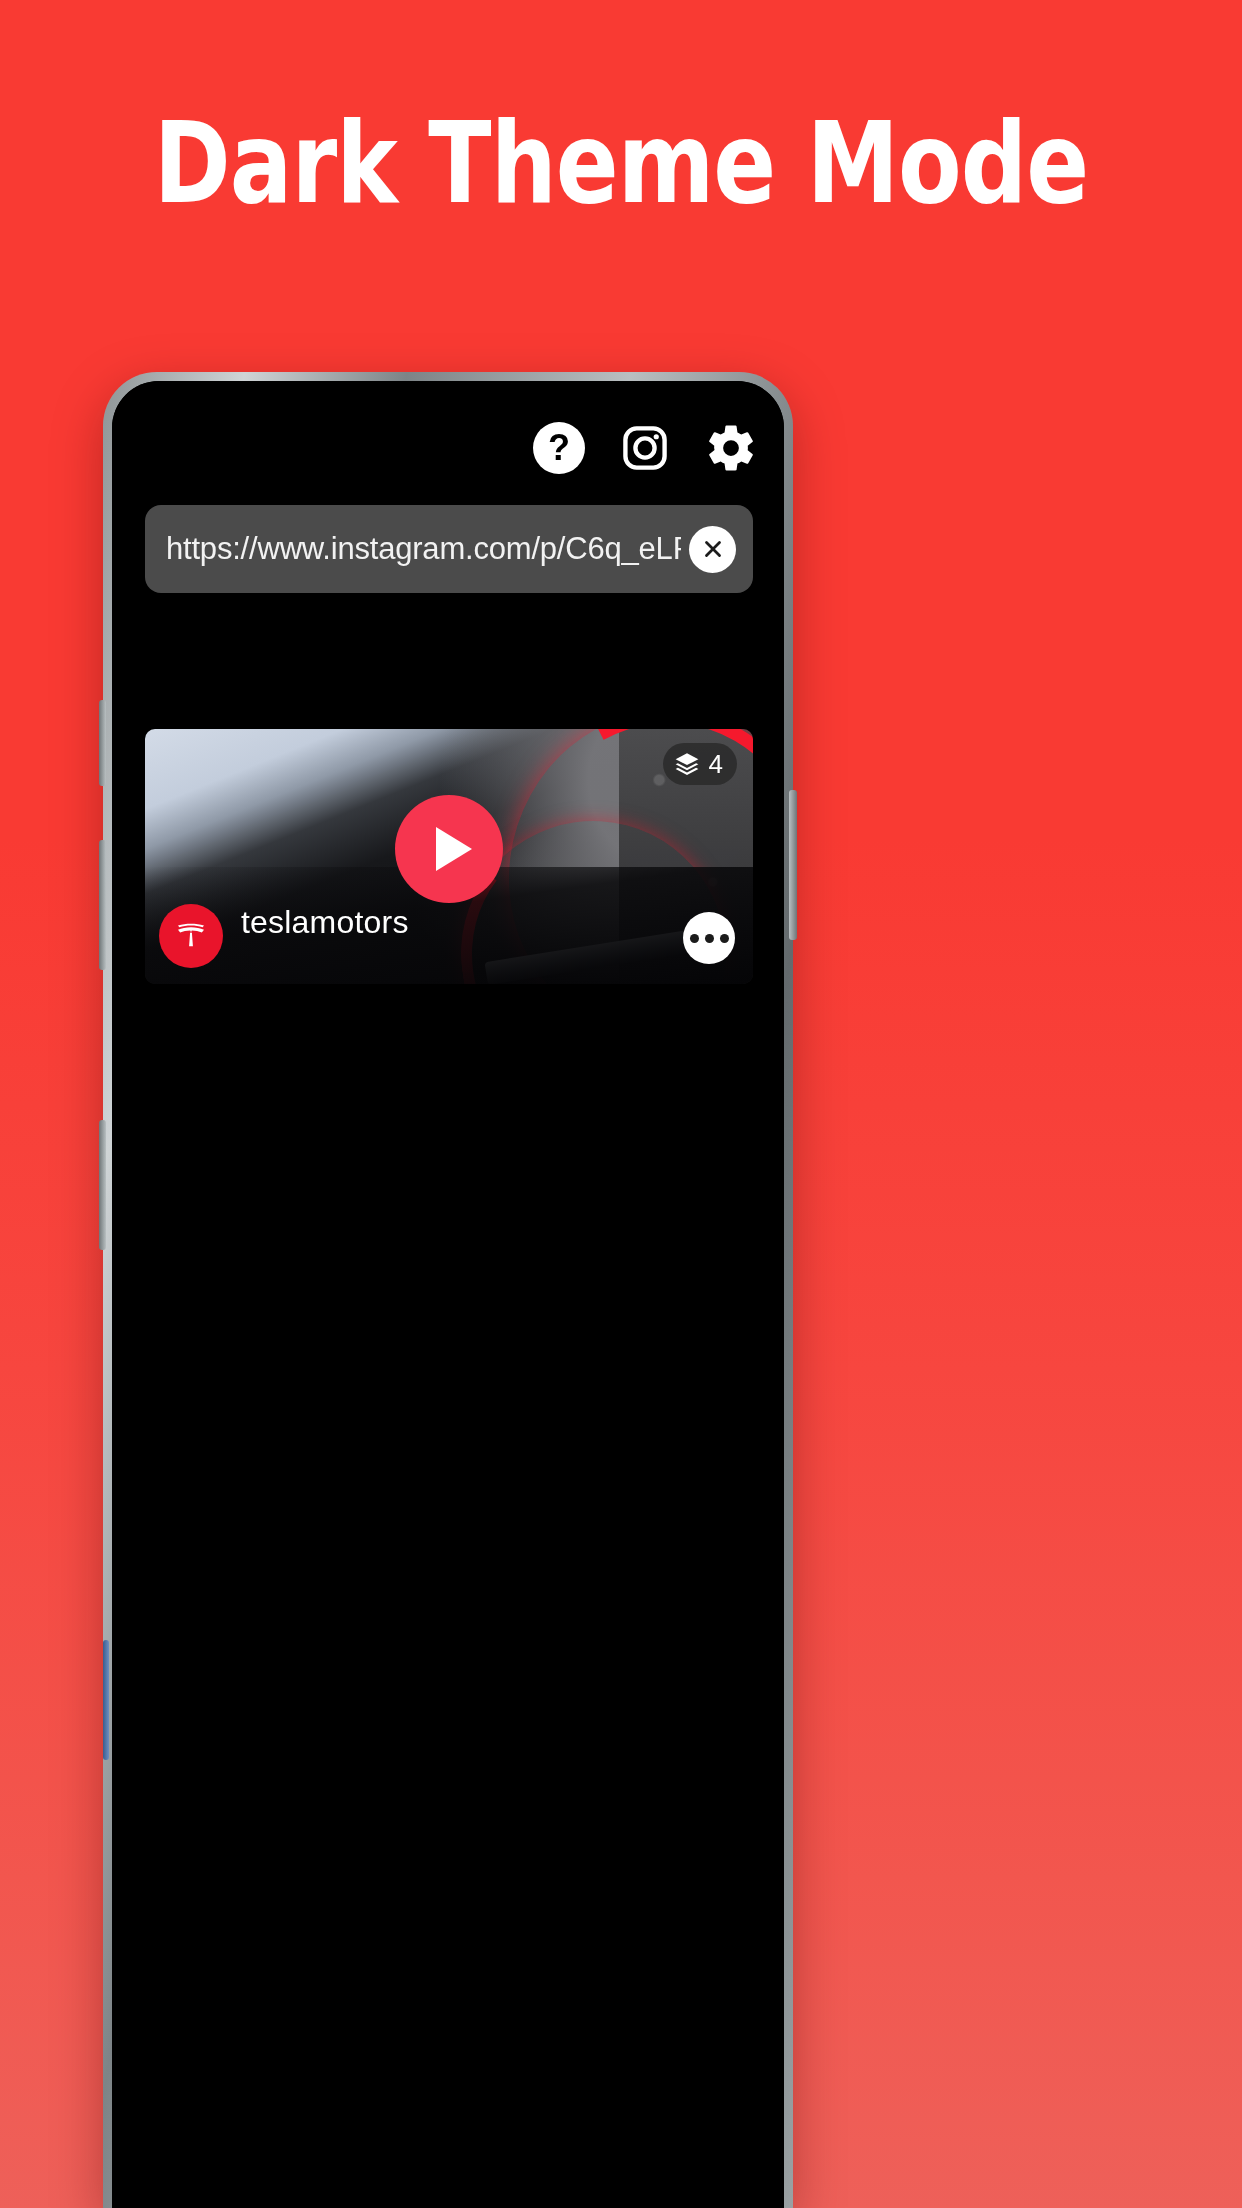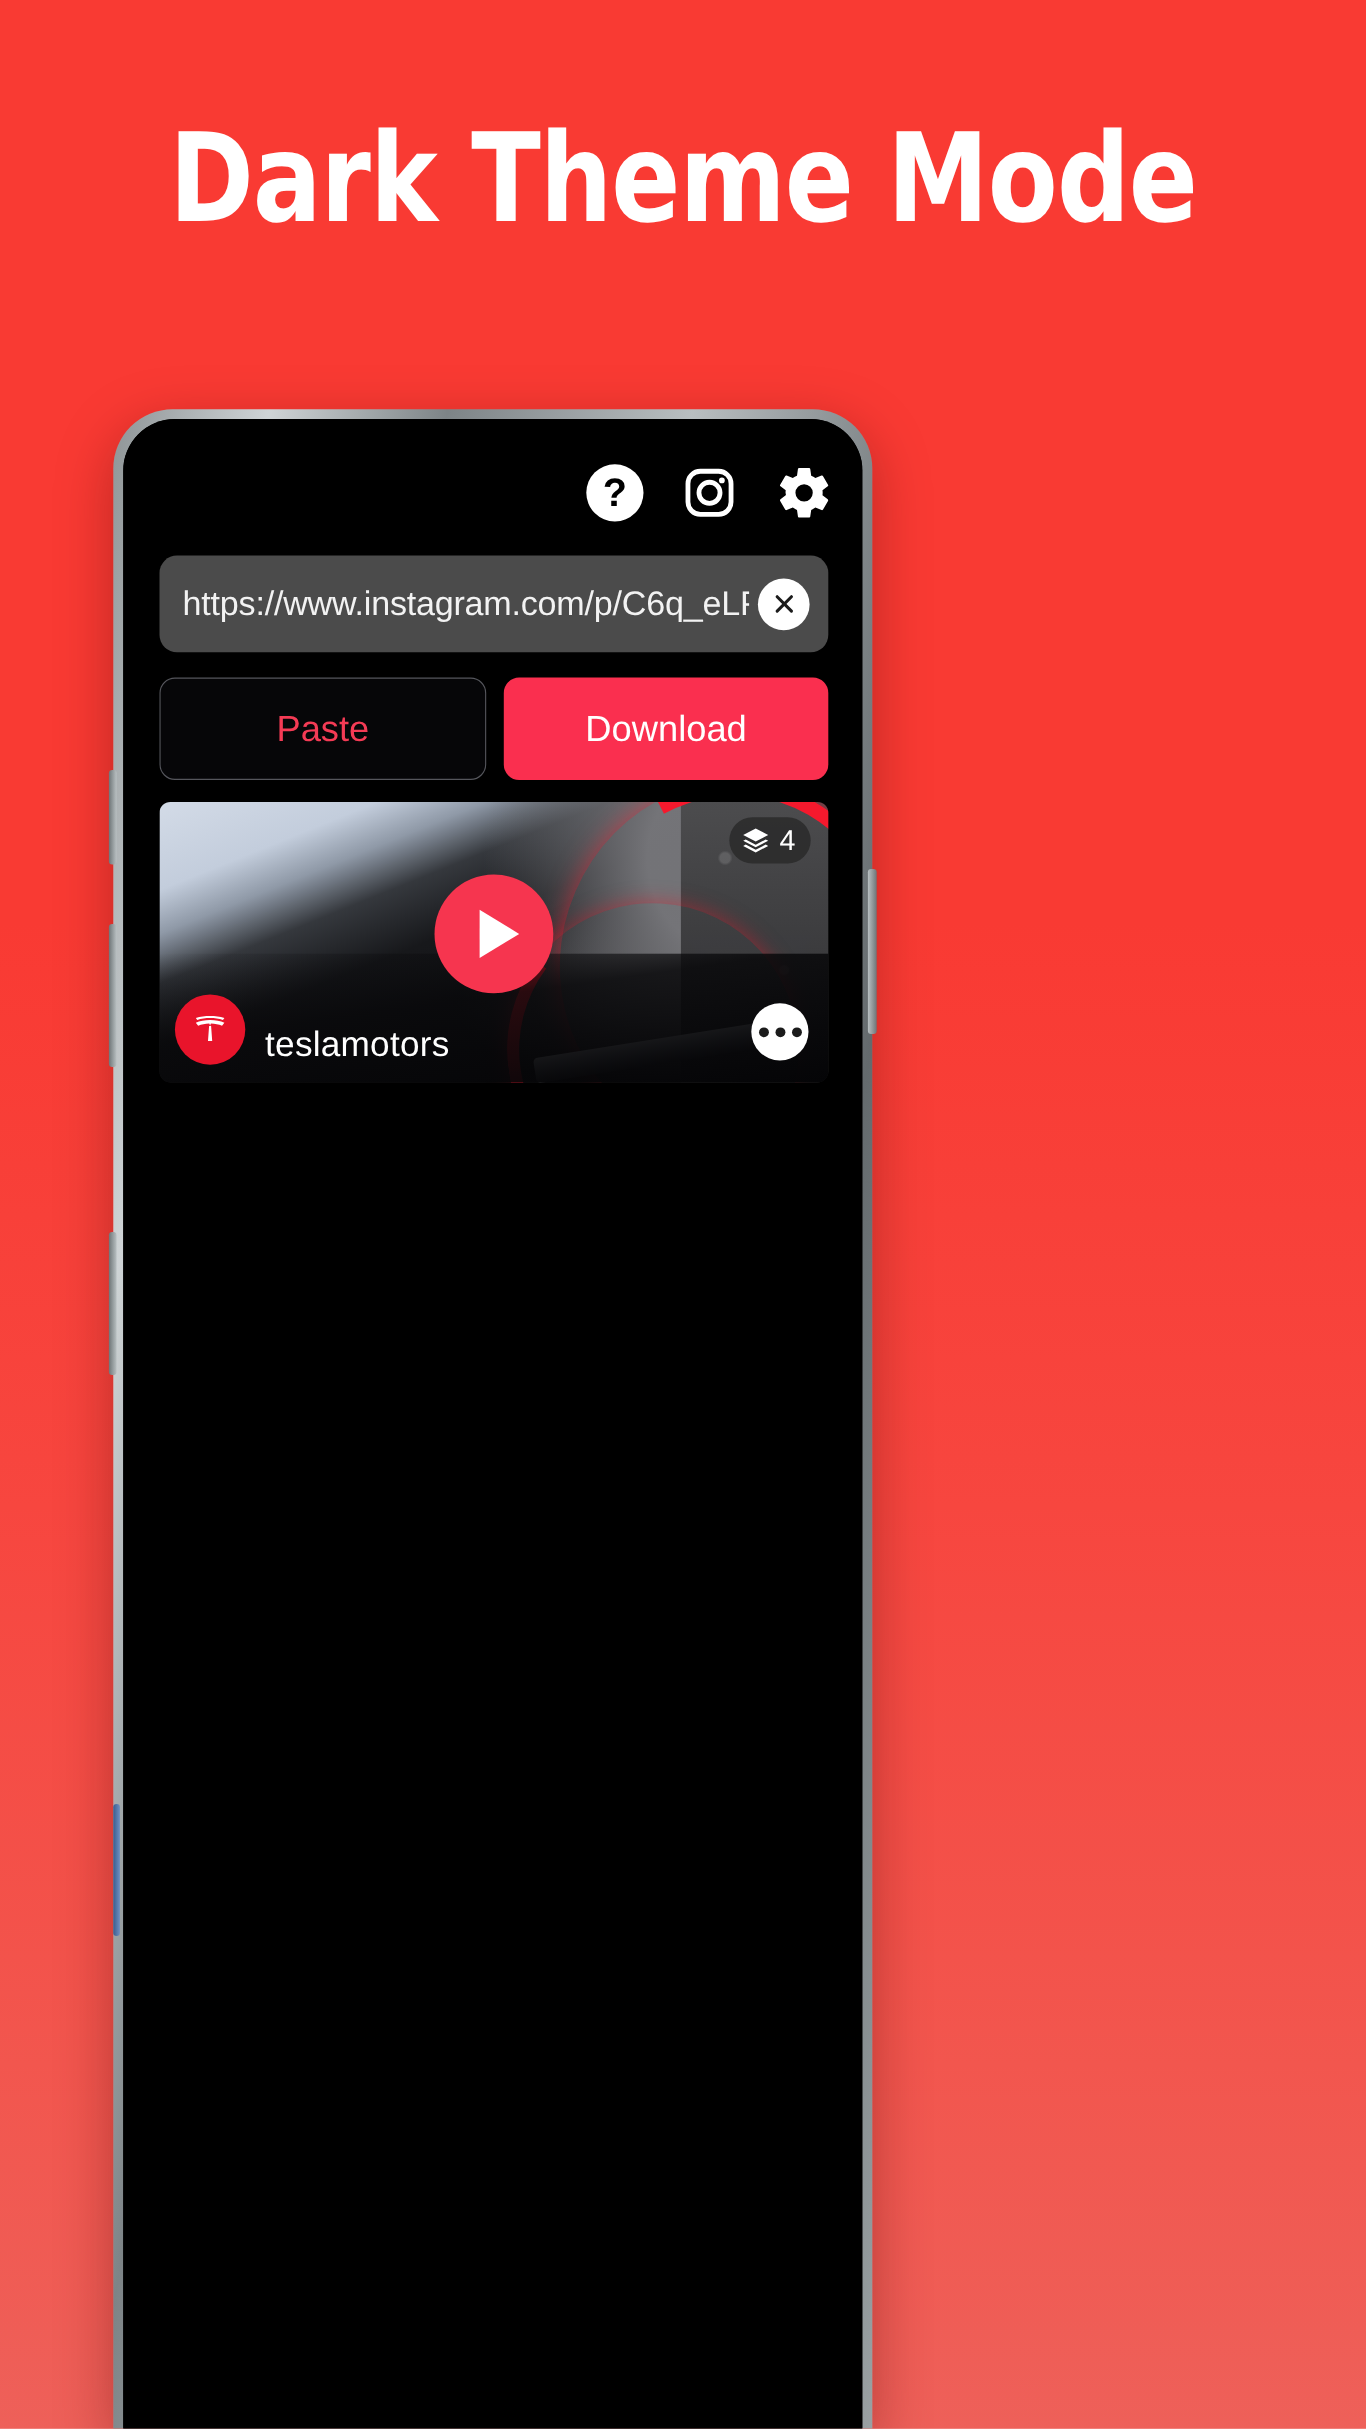--- a/index.html
+++ b/index.html
@@ -150,21 +150,21 @@
   .layers-badge{
     position:absolute;right:16px;top:14px;height:42px;
     padding:0 14px 0 11px;border-radius:21px;
     background:rgba(40,40,40,.80);
     display:flex;align-items:center;gap:9px;
     color:#fff;font-size:26px;
   }
   .layers-badge svg{display:block;}
 
   .account-row{
-    position:absolute;left:14px;bottom:16px;display:flex;align-items:flex-end;gap:18px;
+    position:absolute;left:14px;bottom:16px;display:flex;align-items:flex-start;gap:18px;
   }
   .avatar{
     width:64px;height:64px;border-radius:50%;background:#E9142B;
     display:flex;align-items:center;justify-content:center;
   }
   .avatar svg{display:block;}
   .account-name{color:#fff;font-size:32px;letter-spacing:.2px;}
 
   .more-btn{
     position:absolute;right:18px;bottom:20px;
@@ -203,24 +203,20 @@
       <div class="url-field">
         <div class="url-text">https://www.instagram.com/p/C6q_eLPRXxE/?ig</div>
         <div class="clear-btn">
           <svg width="26" height="26" viewBox="0 0 24 24" stroke="#1c1c1c" stroke-width="2.6" stroke-linecap="round">
             <line x1="6" y1="6" x2="18" y2="18"></line>
             <line x1="18" y1="6" x2="6" y2="18"></line>
           </svg>
         </div>
       </div>
 
-      <div class="btn-row">
-        <div class="btn btn-paste">Paste</div>
-        <div class="btn btn-download">Download</div>
-      </div>
 
       <div class="card">
         <div class="thumb-img">
           <div class="asphalt"></div>
           <div class="light-a"></div>
           <div class="light-b"></div>
           <div class="chrome-strip"></div>
           <div class="body-dark"></div>
         </div>
 

